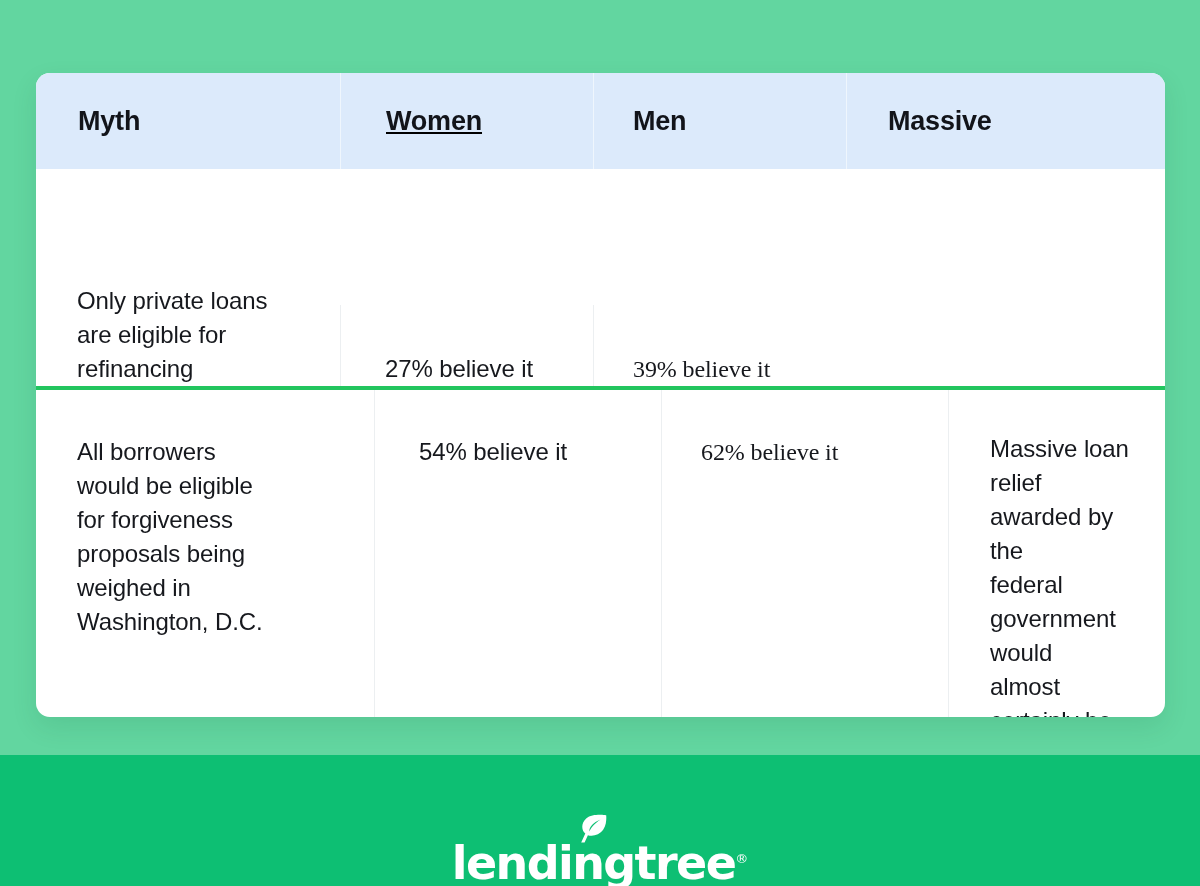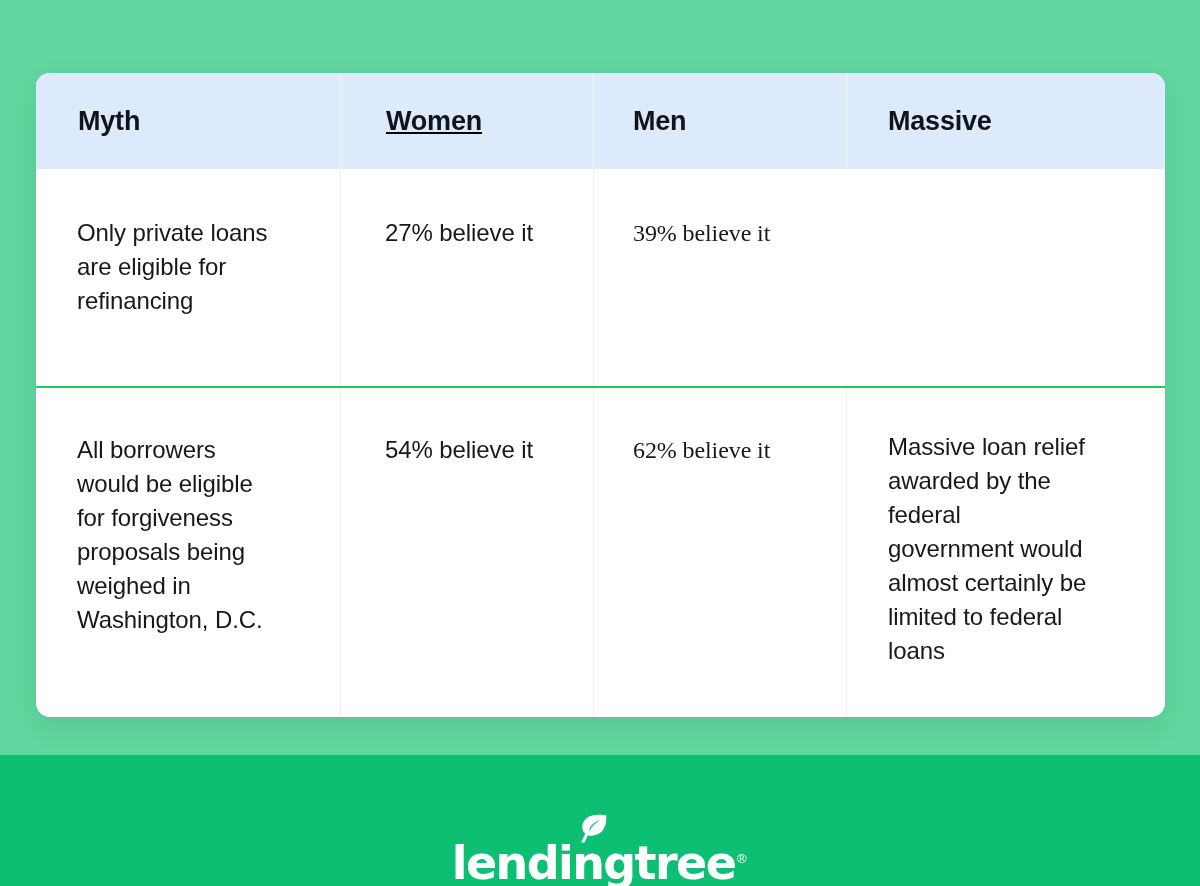--- a/index.html
+++ b/index.html
@@ -55,22 +55,22 @@
     display: flex;
     flex-direction: column;
     flex: 1 1 auto;
   }
 
   .trow {
     display: flex;
     position: relative;
   }
 
-  .trow-1 { flex: 0 0 217px; }
-  .trow-2 { flex: 1 1 auto; border-top: 2px solid #22c55e; }
+  .trow-1 { flex: 0 0 217px; align-items: flex-end; }
+  .trow-2 { flex: 1 1 auto; border-top: 4px solid #22c55e; gap: 34px; }
 
   
   .cell {
     position: relative;
     display: flex;
     align-items: flex-start;
   }
 
   .col-myth    { flex: 0 0 304px; }
   .col-women   { flex: 0 0 253px; }

